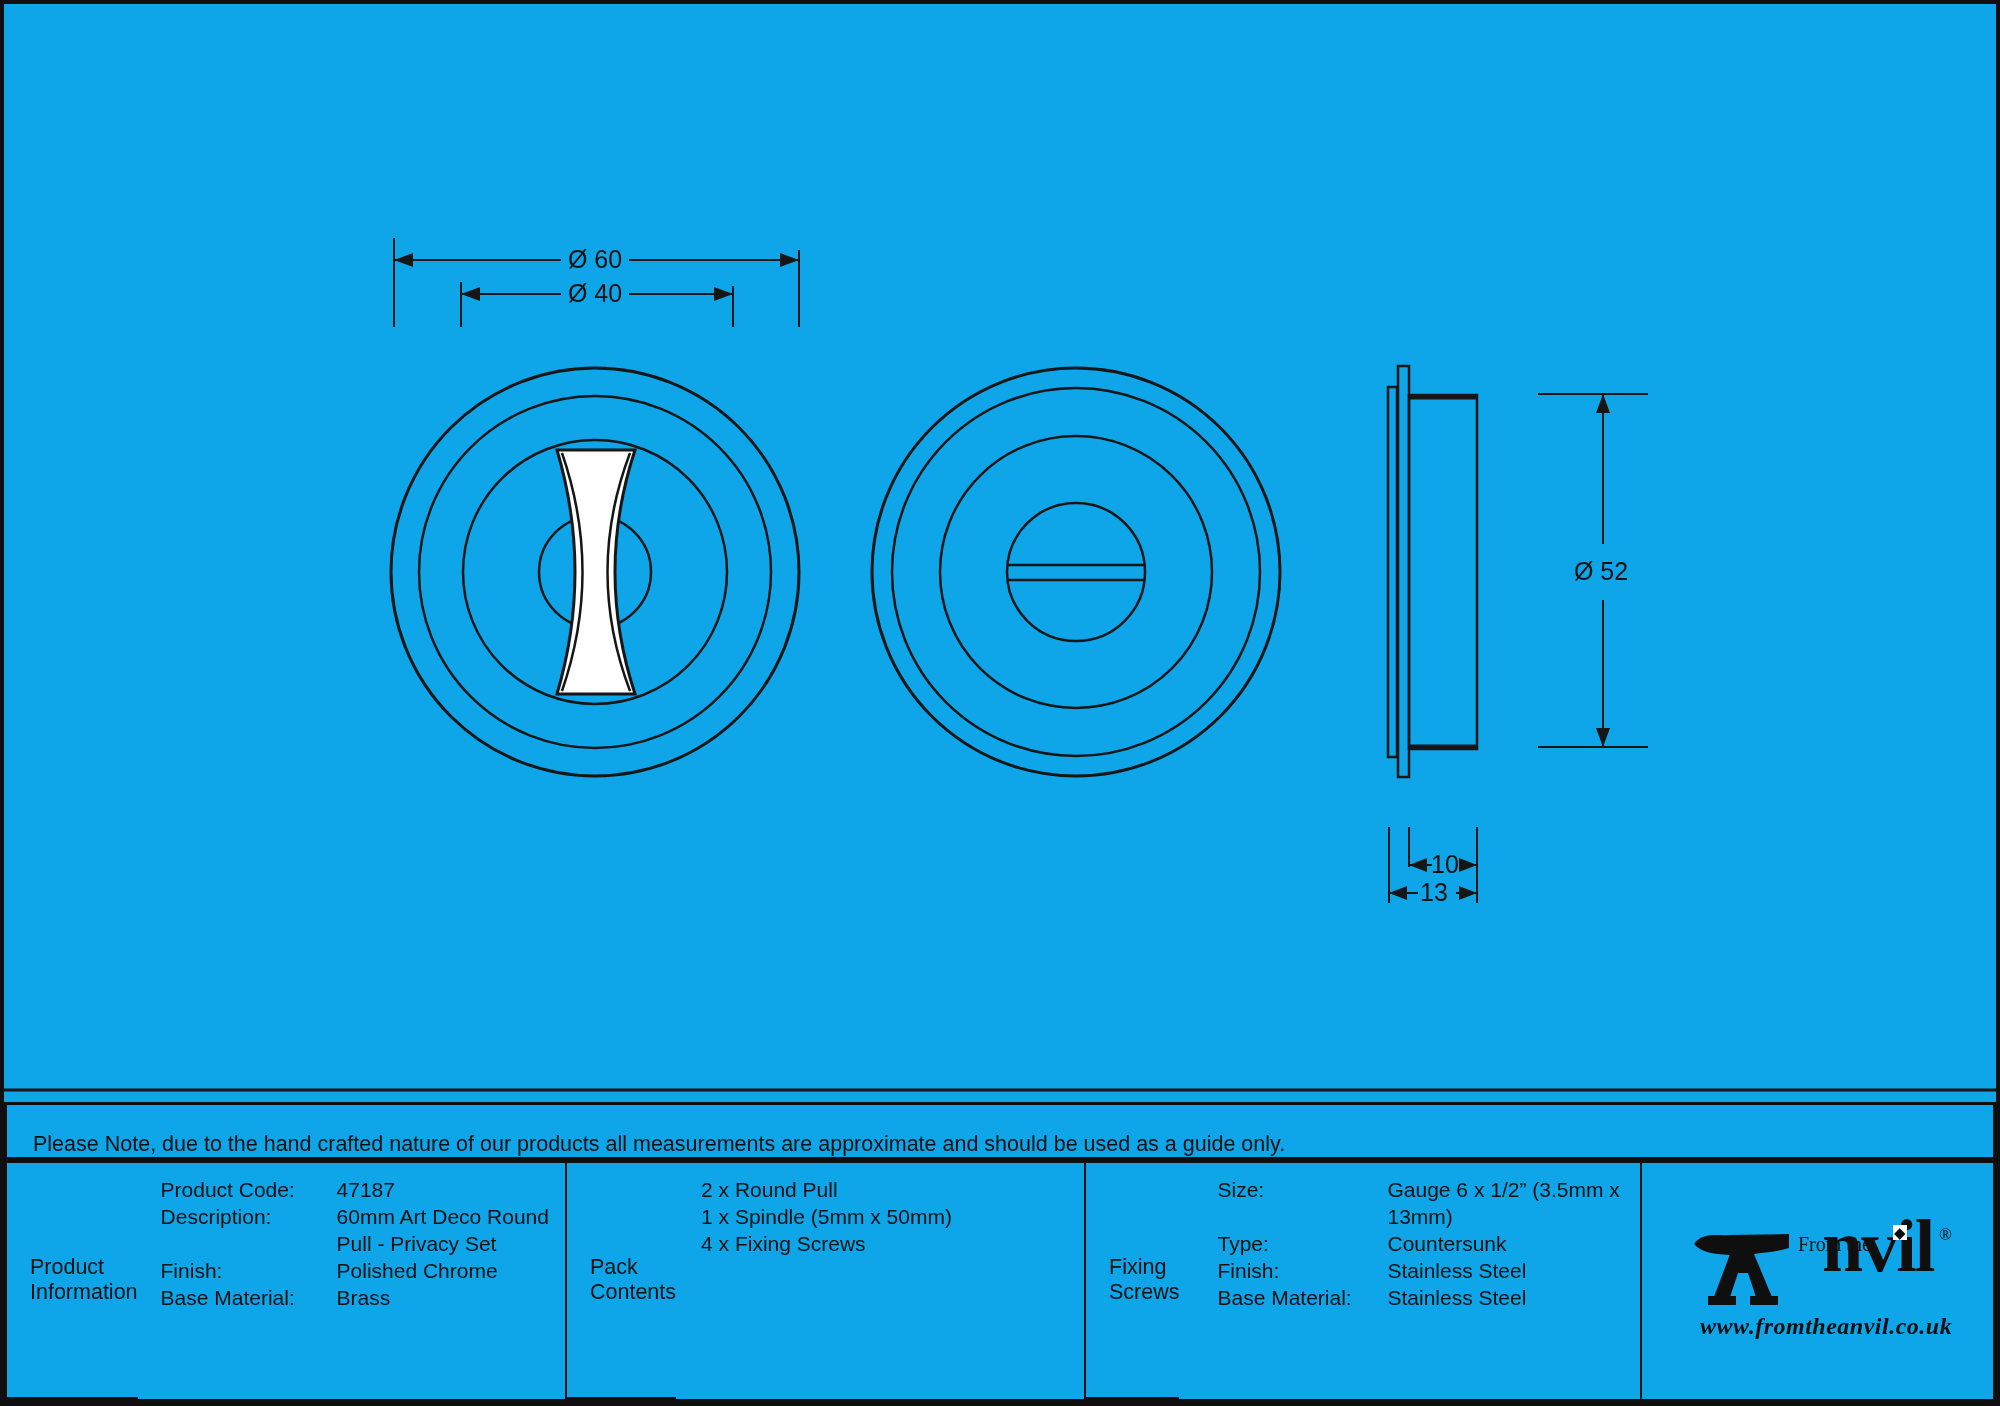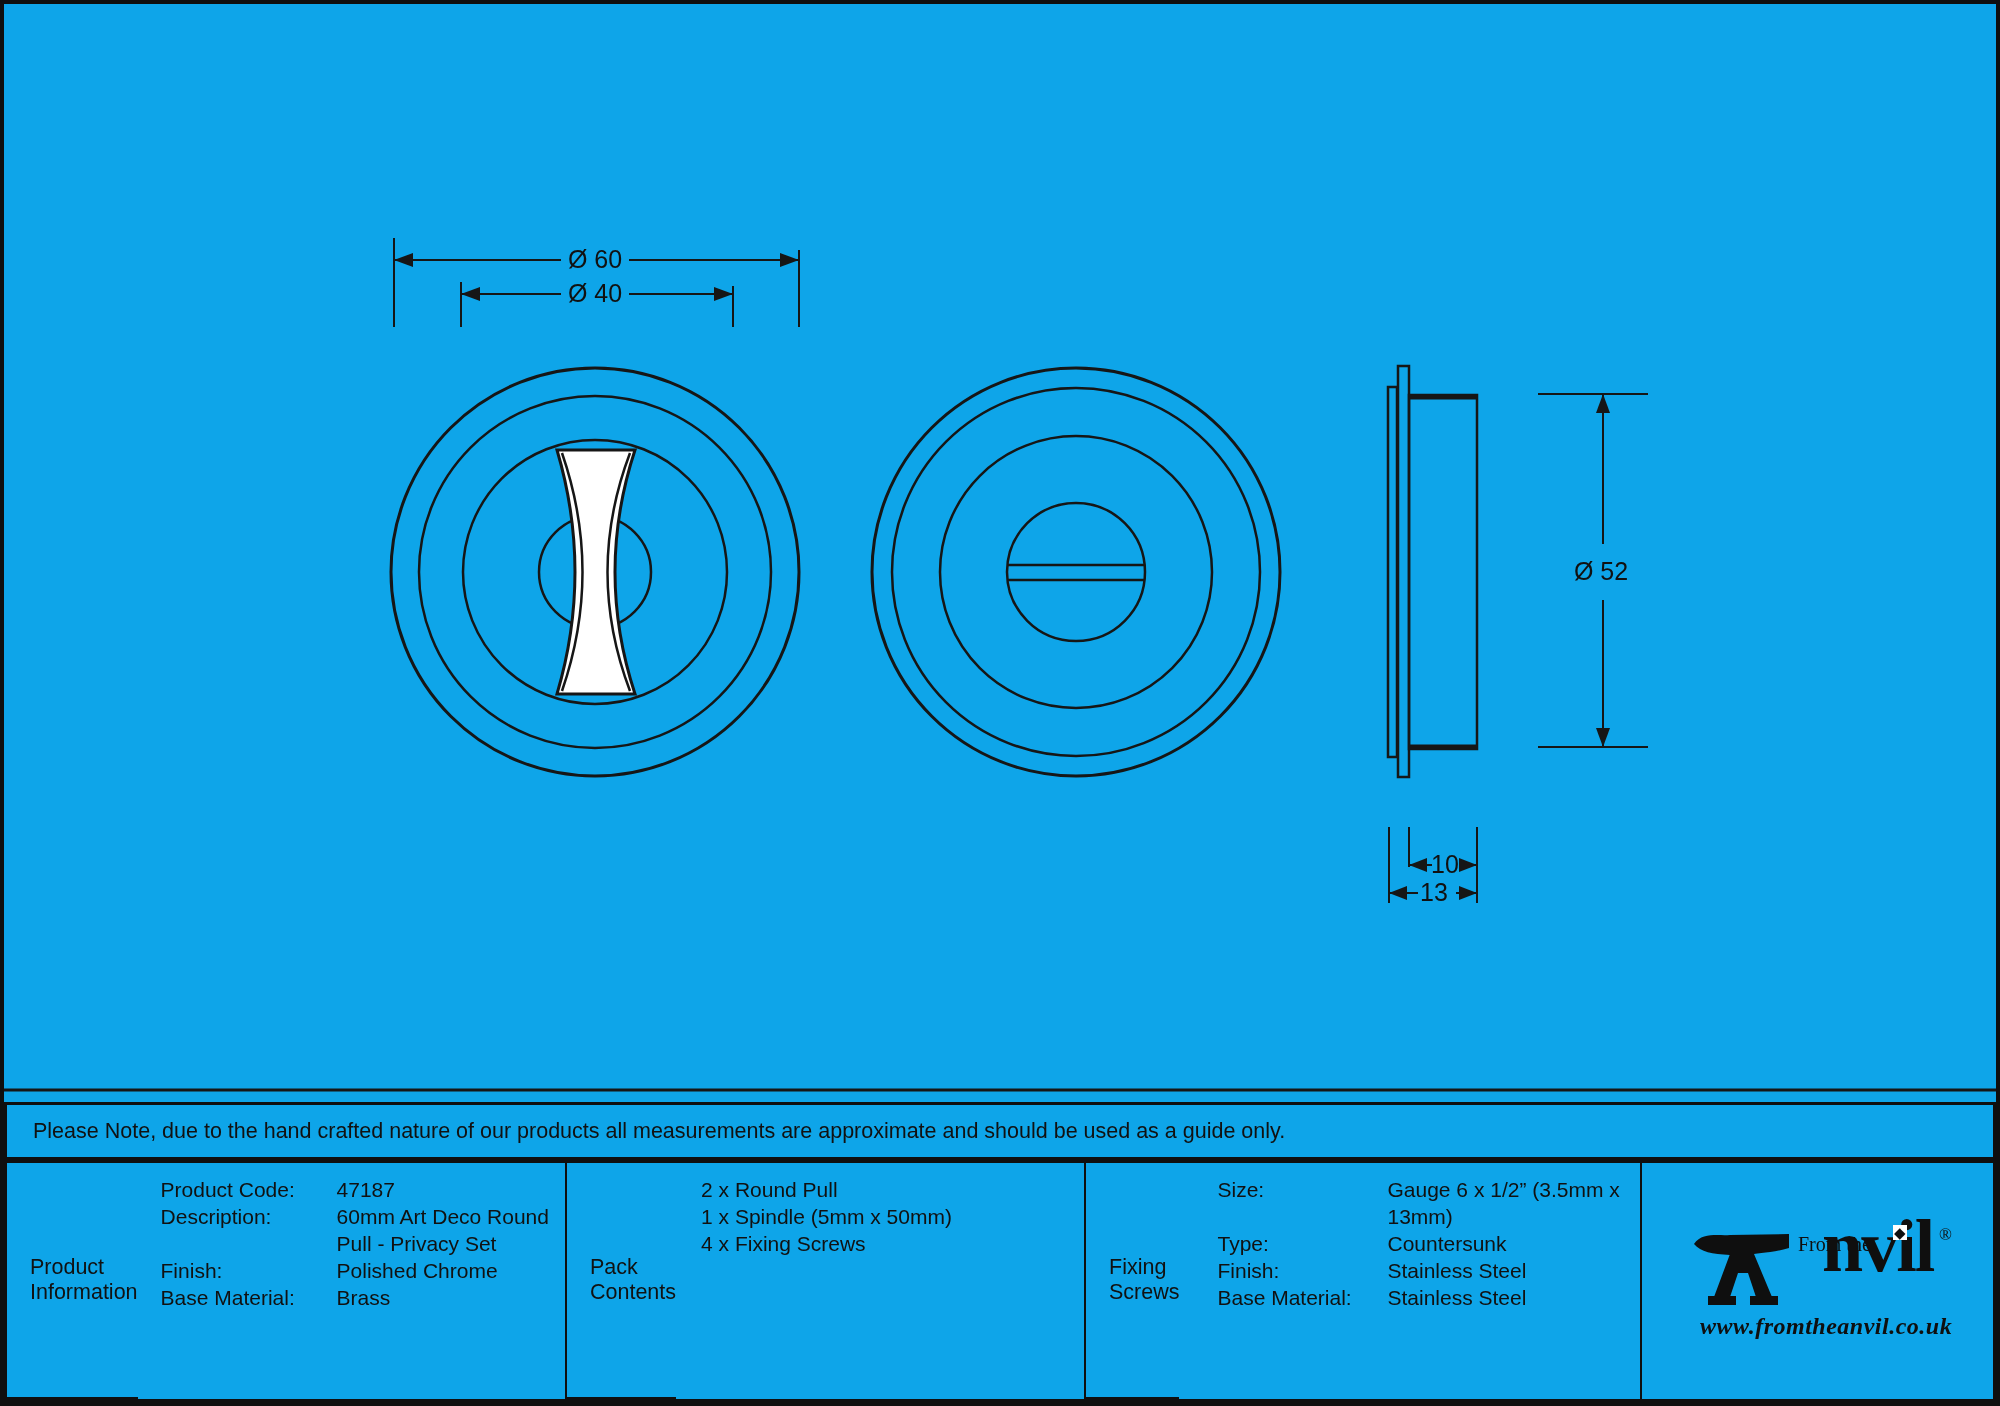--- a/index.html
+++ b/index.html
@@ -7,21 +7,21 @@
     width:2000px;height:1406px;position:relative;background:#0ea5e9;
     border:4px solid #0f0f0f;box-sizing:border-box;
     font-family:"Liberation Sans",sans-serif;color:#111;
     overflow:hidden;
   }
   .drawing{position:absolute;left:0;top:0;}
   .dim-text{font-family:"Liberation Sans",sans-serif;font-size:25px;fill:#111;}
   .note-box{
     position:absolute;left:0;top:1098px;width:1992px;height:58px;
     border:3px solid #0f0f0f;box-sizing:border-box;
-    display:flex;align-items:center;padding-left:26px;font-size:21.5px;
+    display:flex;align-items:flex-end;padding-left:26px;font-size:21.5px;
   }
   .spec-table{
     position:absolute;left:0;top:1156px;width:1992px;height:242px;
     border:3px solid #0f0f0f;box-sizing:border-box;
     display:grid;grid-template-columns:560px 519px 556px 1fr;
   }
   .col{border-right:2.5px solid #0f0f0f;display:flex;flex-direction:row;min-width:0;}
   .col.last{border-right:none;}
   .col-header{
     flex:0 0 41px;border-bottom:2.5px solid #0f0f0f;

